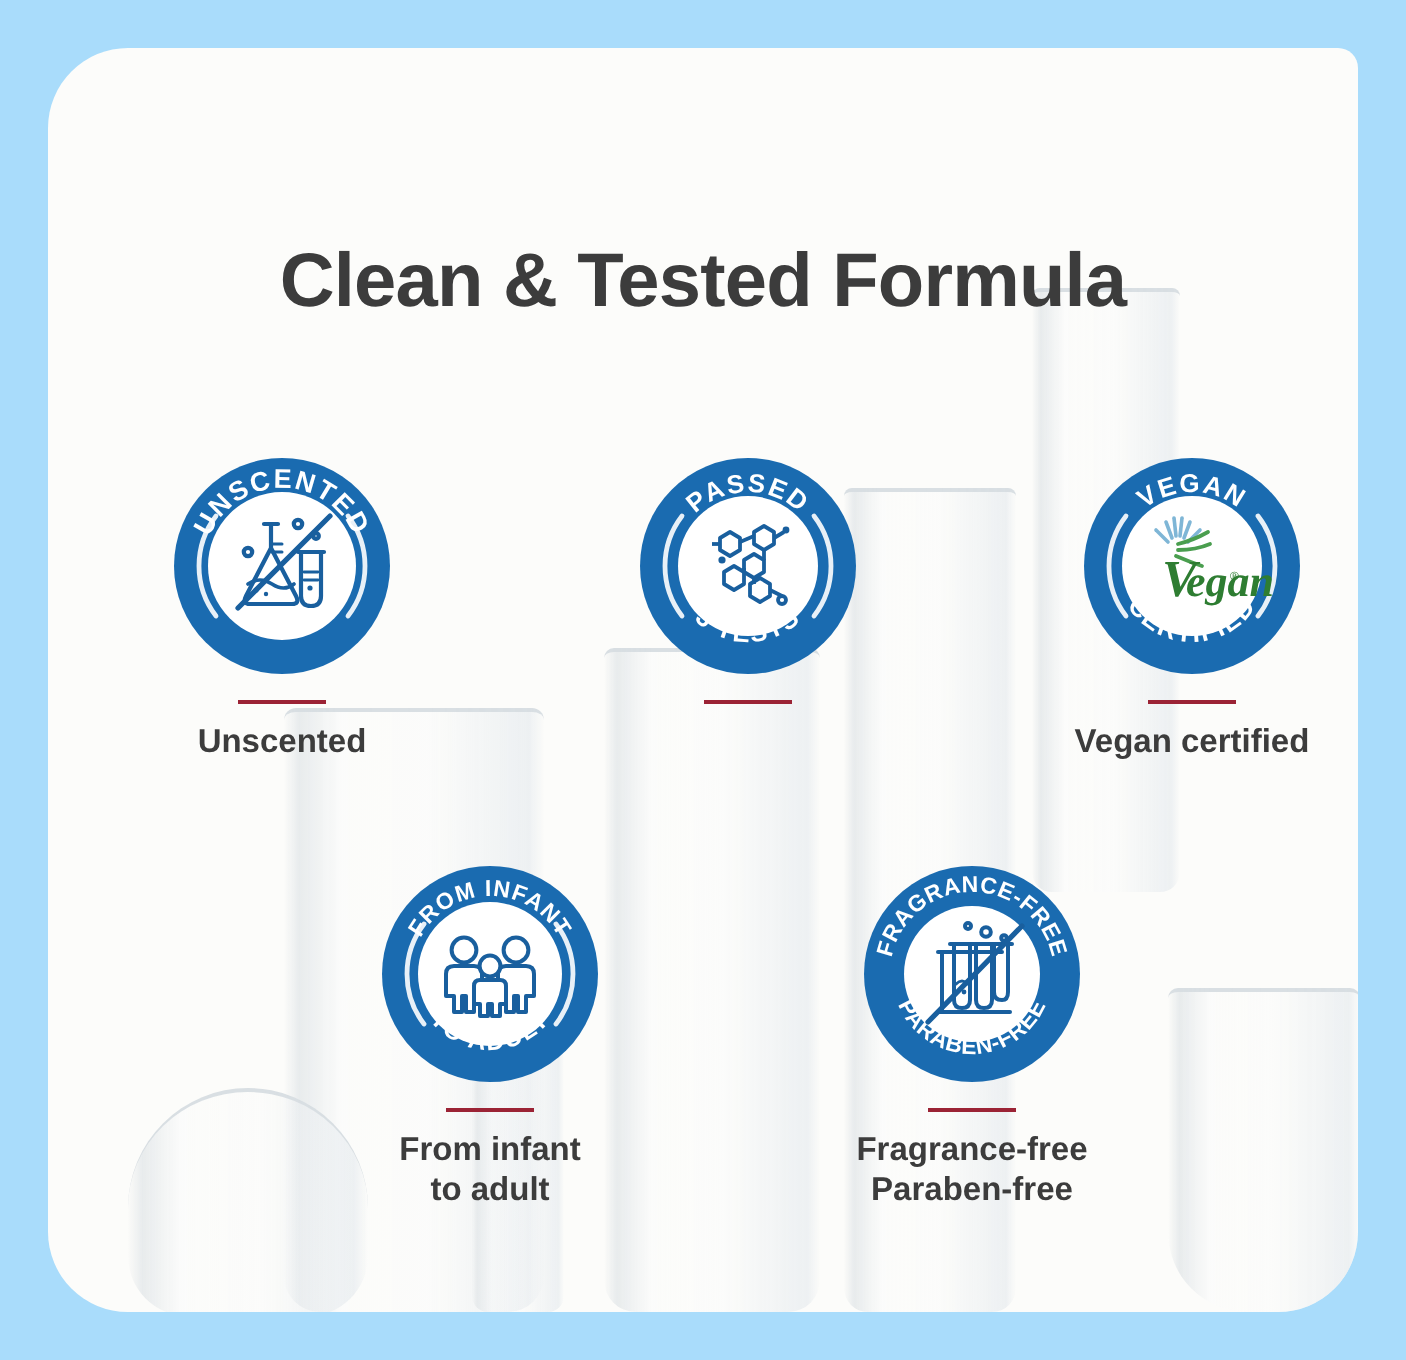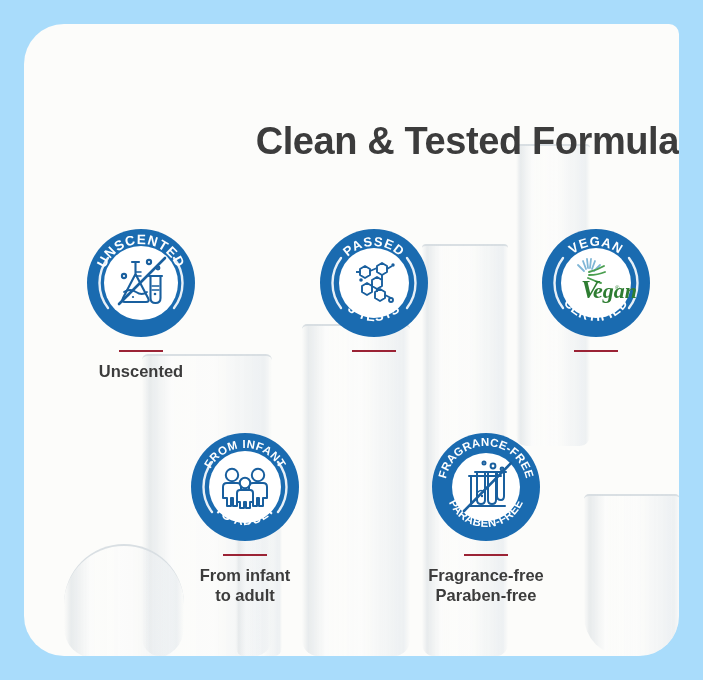--- a/index.html
+++ b/index.html
@@ -37,21 +37,21 @@
   .gl2{left:278px;top:300px;width:108px;height:330px;border-radius:5px 5px 16px 16px;}
   .gl3{left:398px;top:220px;width:86px;height:410px;border-radius:4px 4px 12px 12px;}
   .gl4{left:492px;top:120px;width:74px;height:300px;border-radius:4px 4px 10px 10px;}
   .gl5{left:560px;top:470px;width:96px;height:160px;border-radius:5px 5px 40px 40px;}
   .gl6{left:40px;top:520px;width:120px;height:112px;border-radius:60px 60px 30px 30px;}
   .gl7{left:212px;top:430px;width:46px;height:200px;border-radius:3px 3px 8px 8px;}
 
   .title{
     position:absolute;
     left:0;right:0;top:96px;
-    text-align:right;
+    text-align:center;
     font-size:38px;
     font-weight:bold;
     color:#3c3c3c;
     letter-spacing:-.4px;
   }
 
   .badges{position:absolute;left:0;top:0;width:655px;height:632px;}
 
   .item{position:absolute;text-align:center;}
   .badge{
@@ -195,20 +195,21 @@
                 <path d="M 48,47 Q 57,47 64,44"></path>
                 <path d="M 47,50 Q 54,53 60,55"></path>
               </g>
               <text x="40" y="70" font-family="Liberation Serif, serif" font-size="26" font-style="italic" font-weight="bold" fill="#2e7d32">V</text>
               <text x="52" y="70" font-family="Liberation Serif, serif" font-size="22" font-style="italic" font-weight="bold" fill="#2e7d32">egan</text>
               <text x="74" y="62" font-family="Liberation Sans, sans-serif" font-size="6" fill="#2e7d32">®</text>
             </g>
           </svg>
         </div>
         <div class="rule"></div>
+        <div class="caption">Vegan certified</div>
       </div>
 
       <div class="item" style="left:121px;top:408px;width:200px;">
         <div class="badge">
           <svg viewBox="0 0 110 110" xmlns="http://www.w3.org/2000/svg">
             <defs>
               <path id="f-top" d="M 16,55 A 39,39 0 0 1 94,55"></path>
               <path id="f-bot" d="M 17,55 A 38,38 0 0 0 93,55"></path>
             </defs>
             <circle cx="55" cy="55" r="54" fill="#1a6bb0"></circle>

